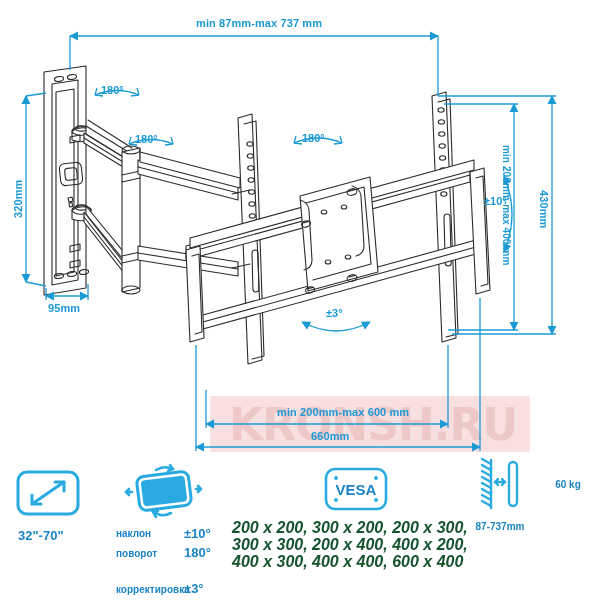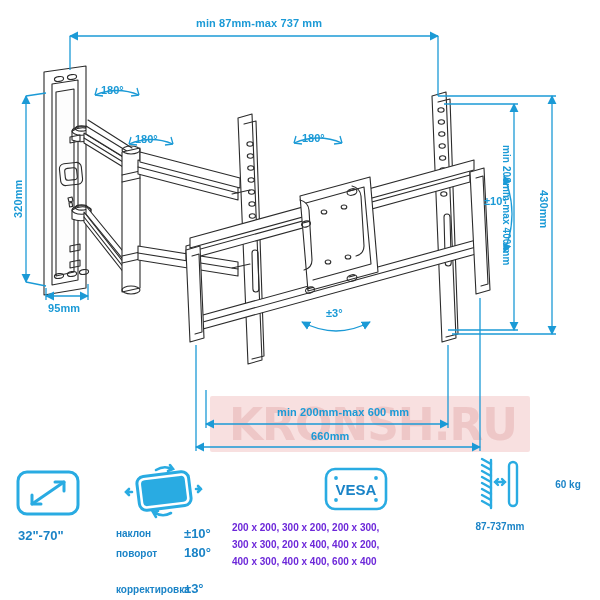--- a/index.html
+++ b/index.html
@@ -84,25 +84,26 @@
     font-size: 10px;
     white-space: nowrap;
   }
   .row-value {
     color: #1b84c7;
     font-weight: bold;
     font-size: 13px;
     white-space: nowrap;
   }
   .vesa-line {
-    color: #6d28d9;
-    font-weight: bold;
-    font-size: 10px;
+    color: #14532d;
+    font-weight: bold;
+    font-size: 16px;
     white-space: nowrap;
     line-height: 17px;
+    font-style: italic;
   }
   svg { display: block; overflow: visible; }
 </style>
 </head>
 <body>
 
 <div id="page">
 
   <div class="abs" id="watermark-band"></div>
   <div class="abs" id="watermark-text">KRONSH.RU</div>

